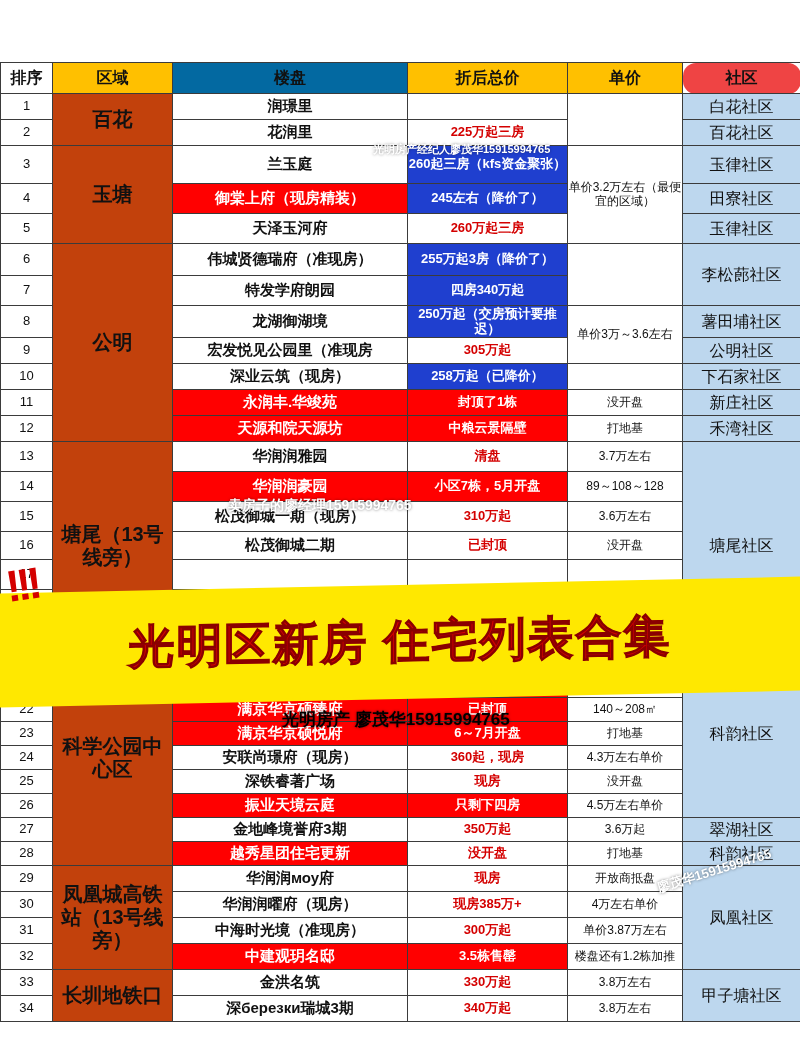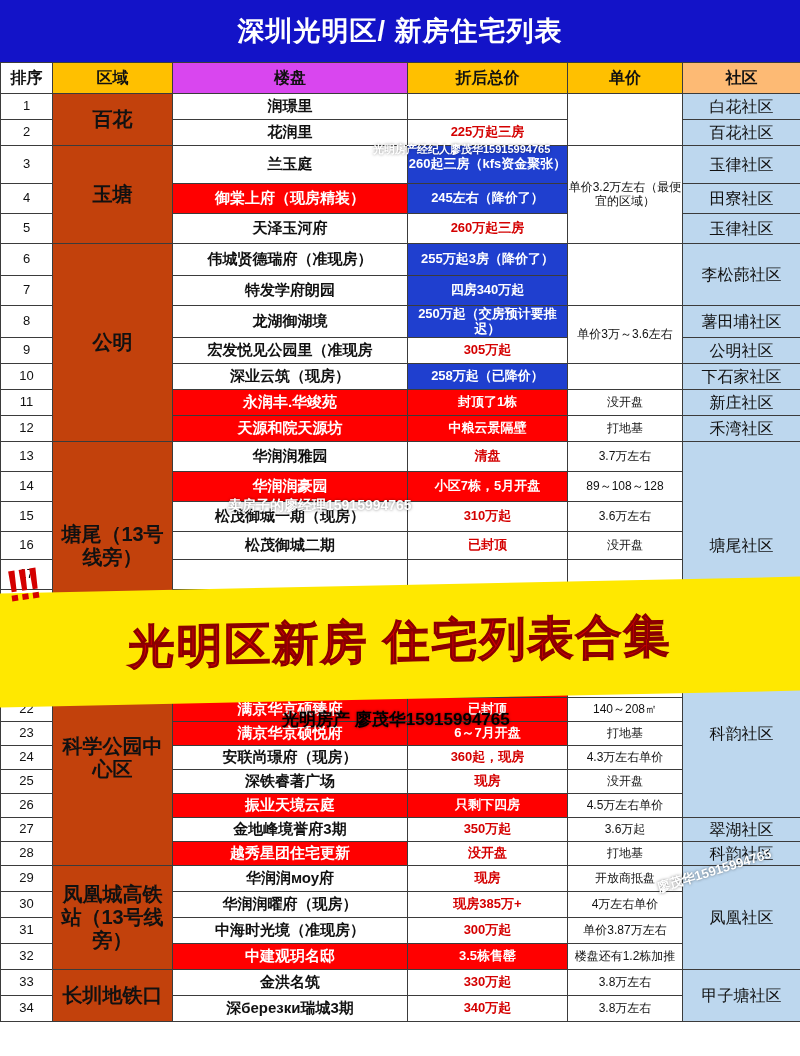--- a/index.html
+++ b/index.html
@@ -38,24 +38,24 @@
     padding:0;
     line-height:1.1;
     overflow:hidden;
   }
   thead th{
     height:30px;
     font-size:16px;font-weight:bold;
   }
   .h-idx{background:#ffffff;margin-top:34px;}
   .h-area{background:#ffc000;}
-  .h-proj{background:#d946ef;}
+  .h-proj{background:#0369a1;}
   .h-price{background:#ffc000;}
   .h-unit{background:#ffc000;}
-  .h-comm{background:#fdba74;}
+  .h-comm{background:#ef4444;border-radius:13px;}
 
   col.c-idx{width:52px;}
   col.c-area{width:120px;}
   col.c-proj{width:235px;}
   col.c-price{width:160px;}
   col.c-unit{width:115px;}
   col.c-comm{width:118px;}
 
   tbody tr{height:26px;}
   td.idx{background:#ffffff;font-size:13px;}
@@ -106,23 +106,20 @@
     font-size:44px;font-weight:bold;color:#d40000;
     transform:rotate(-8deg);
     letter-spacing:-4px;
   }
 </style>
 </head>
 <body>
 
 <div class="page">
 
-  <div class="title-bar">
-    <span class="tt">深圳光明区/ 新房住宅列表</span>
-  </div>
 
   <table>
     <colgroup>
       <col class="c-idx">
         <col class="c-area">
         <col class="c-proj">
       <col class="c-price">
         <col class="c-unit">
         <col class="c-comm">
     </colgroup>

